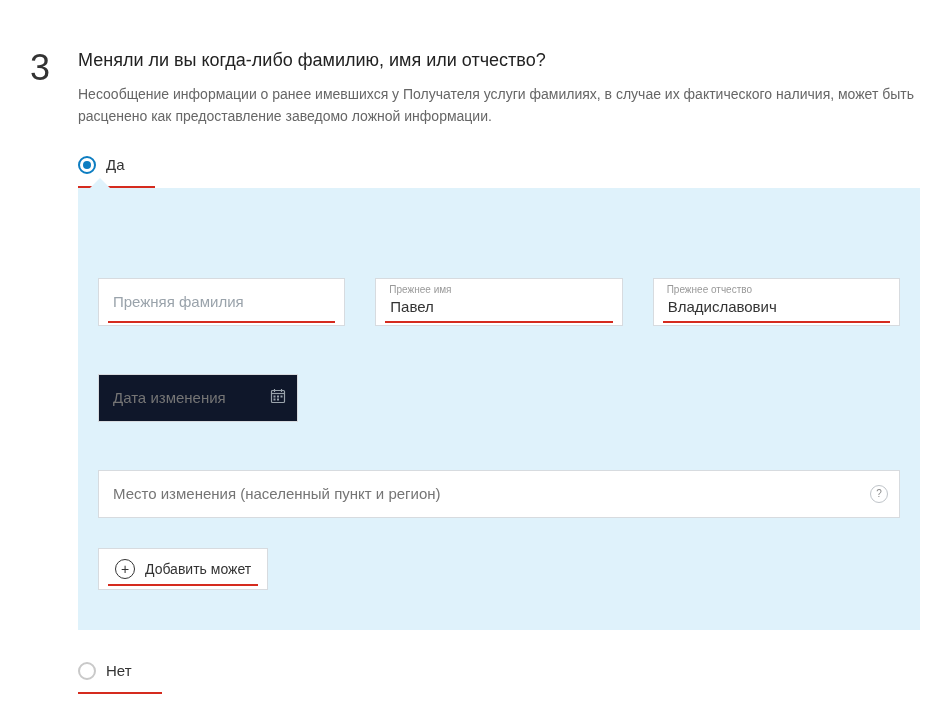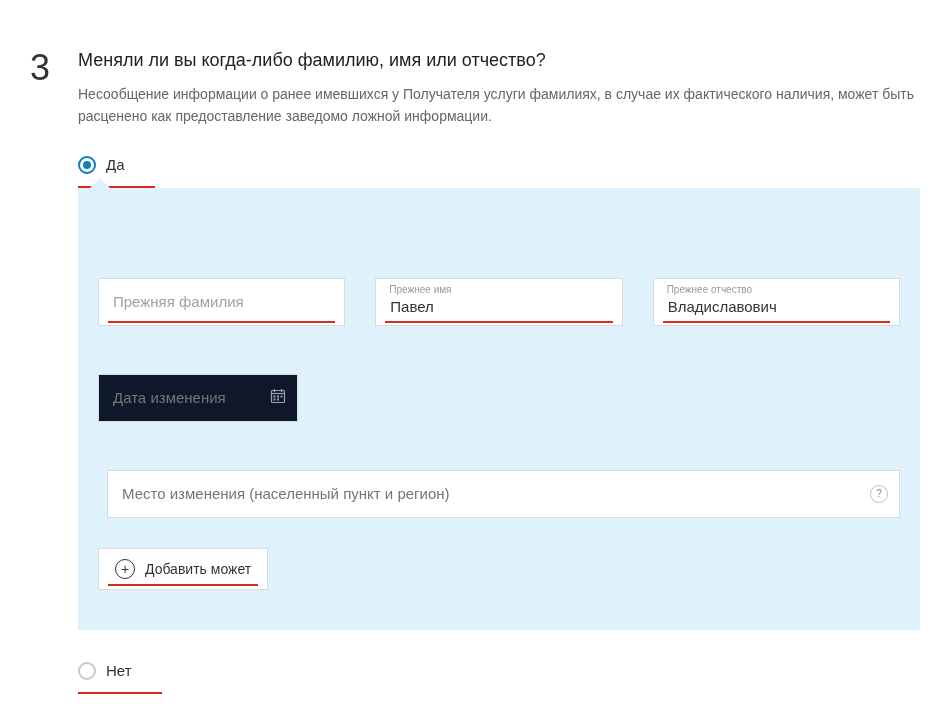--- a/index.html
+++ b/index.html
@@ -157,21 +157,20 @@
   .calendar-icon {
     position: absolute;
     right: 12px;
     top: 50%;
     transform: translateY(-50%);
     color: #9aa3ab;
   }
   .row-place {
     position: relative;
     margin-bottom: 30px;
-    margin-left: 9px;
   }
   .place-input {
     width: 100%;
     height: 48px;
     border: 1px solid #d7dbdf;
     background: #fff;
     padding: 6px 48px 6px 14px;
     font-size: 15px;
     color: #9aa3ab;
   }

